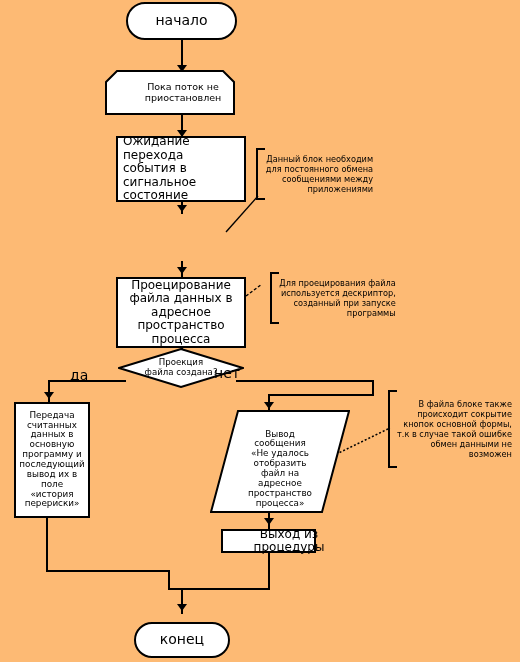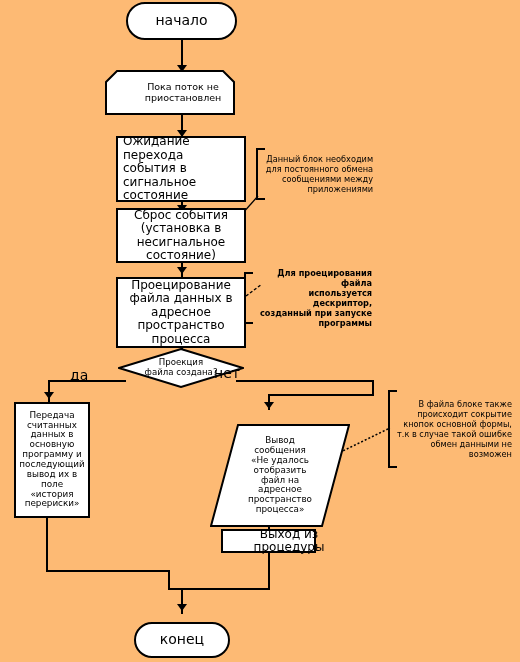--- a/index.html
+++ b/index.html
@@ -152,26 +152,20 @@
   </div>
 
   <div class="node leftalign" style="left:116px; top:136px; width:130px; height:66px; justify-content:flex-start;">
     <span class="txt" style="padding-left:5px;">Ожидание
 перехода
 события в
 сигнальное
 состояние</span>
   </div>
 
-  <div class="node" style="left:116px; top:208px; width:130px; height:55px;">
-    <span class="txt">Сброс события
-(установка в
-несигнальное
-состояние)</span>
-  </div>
 
   <div class="node" style="left:116px; top:277px; width:130px; height:71px;">
     <span class="txt">Проецирование
 файла данных в
 адресное
 пространство
 процесса</span>
   </div>
 
   <div class="shapewrap" style="left:118px; top:348px; width:126px; height:40px;">
@@ -190,21 +184,21 @@
 считанных
 данных в
 оснoвную
 программу и
 последующий
 вывод их в поле
 «история
 перериски»</span>
   </div>
 
-  <div class="shapewrap" style="left:210px; top:424px; width:140px; height:103px;">
+  <div class="shapewrap" style="left:210px; top:410px; width:140px; height:118px;">
     <svg width="140" height="103" viewBox="0 0 140 103">
       <polygon points="28,1 139,1 112,102 1,102" fill="#ffffff" stroke="#000000" stroke-width="2"></polygon>
     </svg>
     <span class="label" style="font-size:8.8px;">Вывод
 сообщения
 «Не удалось
 отобразить
 файл на
 адресное
 пространство
@@ -221,21 +215,21 @@
   </div>
 
   <div class="note" style="left:256px; top:148px; width:120px; height:52px;">
     <span class="bracket"></span>
     <span>Данный блок необходим
 для постоянного обмена
 сообщениями между
 приложениями</span>
   </div>
 
-  <div class="note" style="left:244px; top:272px; width:128px; height:52px;font-weight:bold;">
+  <div class="note" style="left:270px; top:272px; width:128px; height:52px;">
     <span class="bracket"></span>
     <span>Для проецирования файла
 используется дескриптор,
 созданный при запуске
 программы</span>
   </div>
 
   <div class="note" style="left:388px; top:390px; width:126px; height:78px;">
     <span class="bracket"></span>
     <span>В файла блоке также

